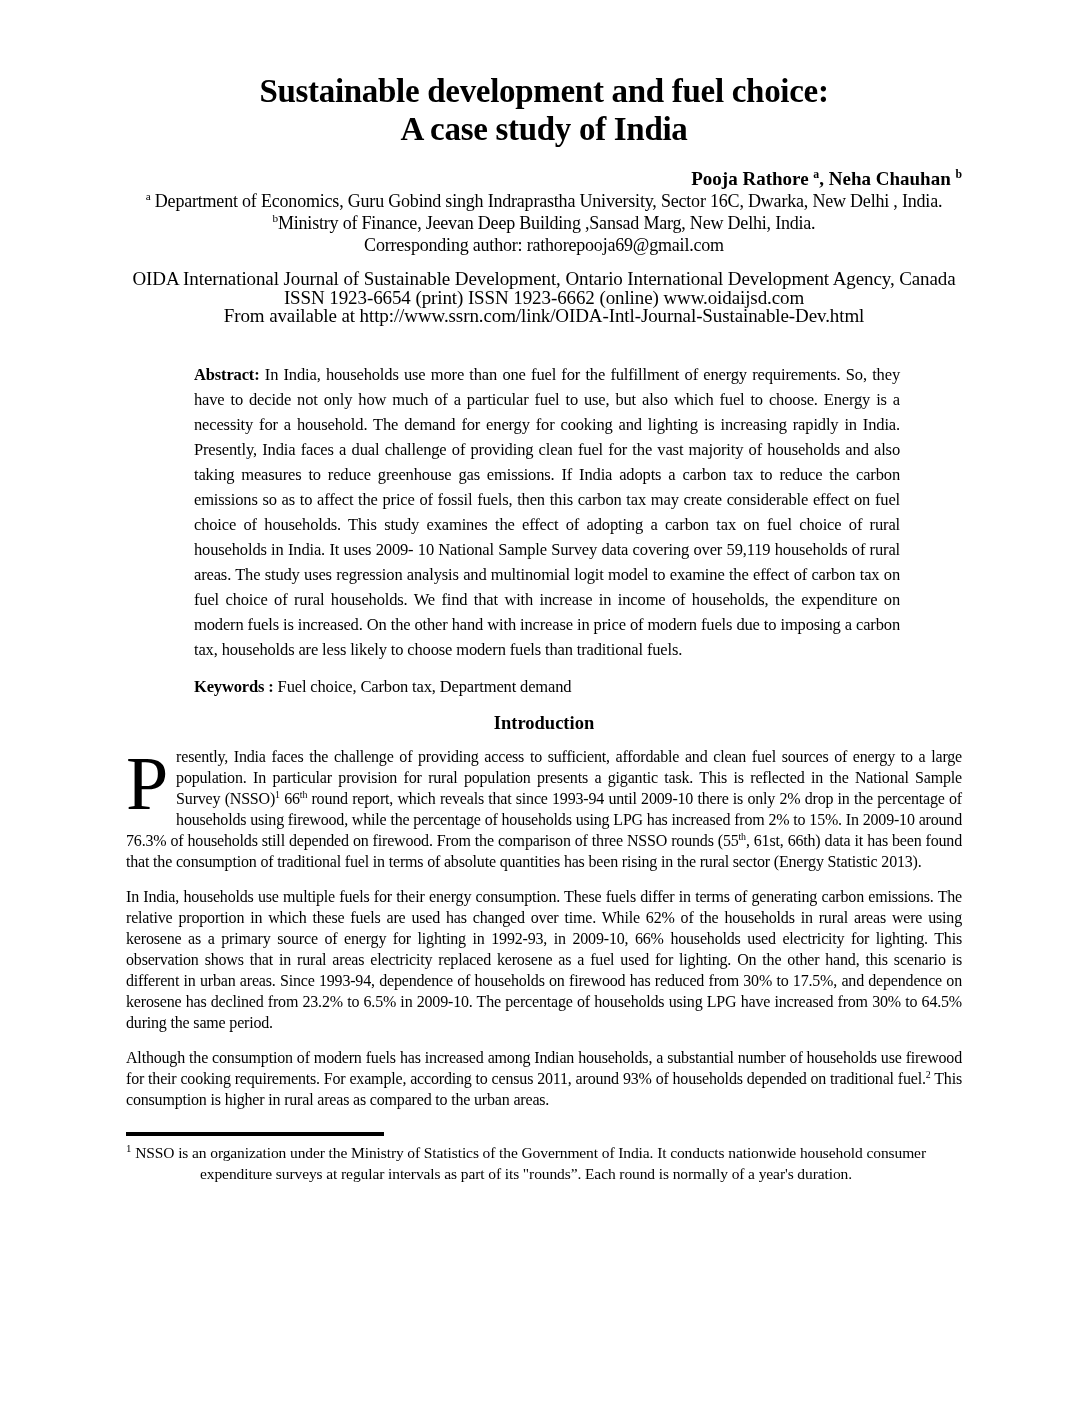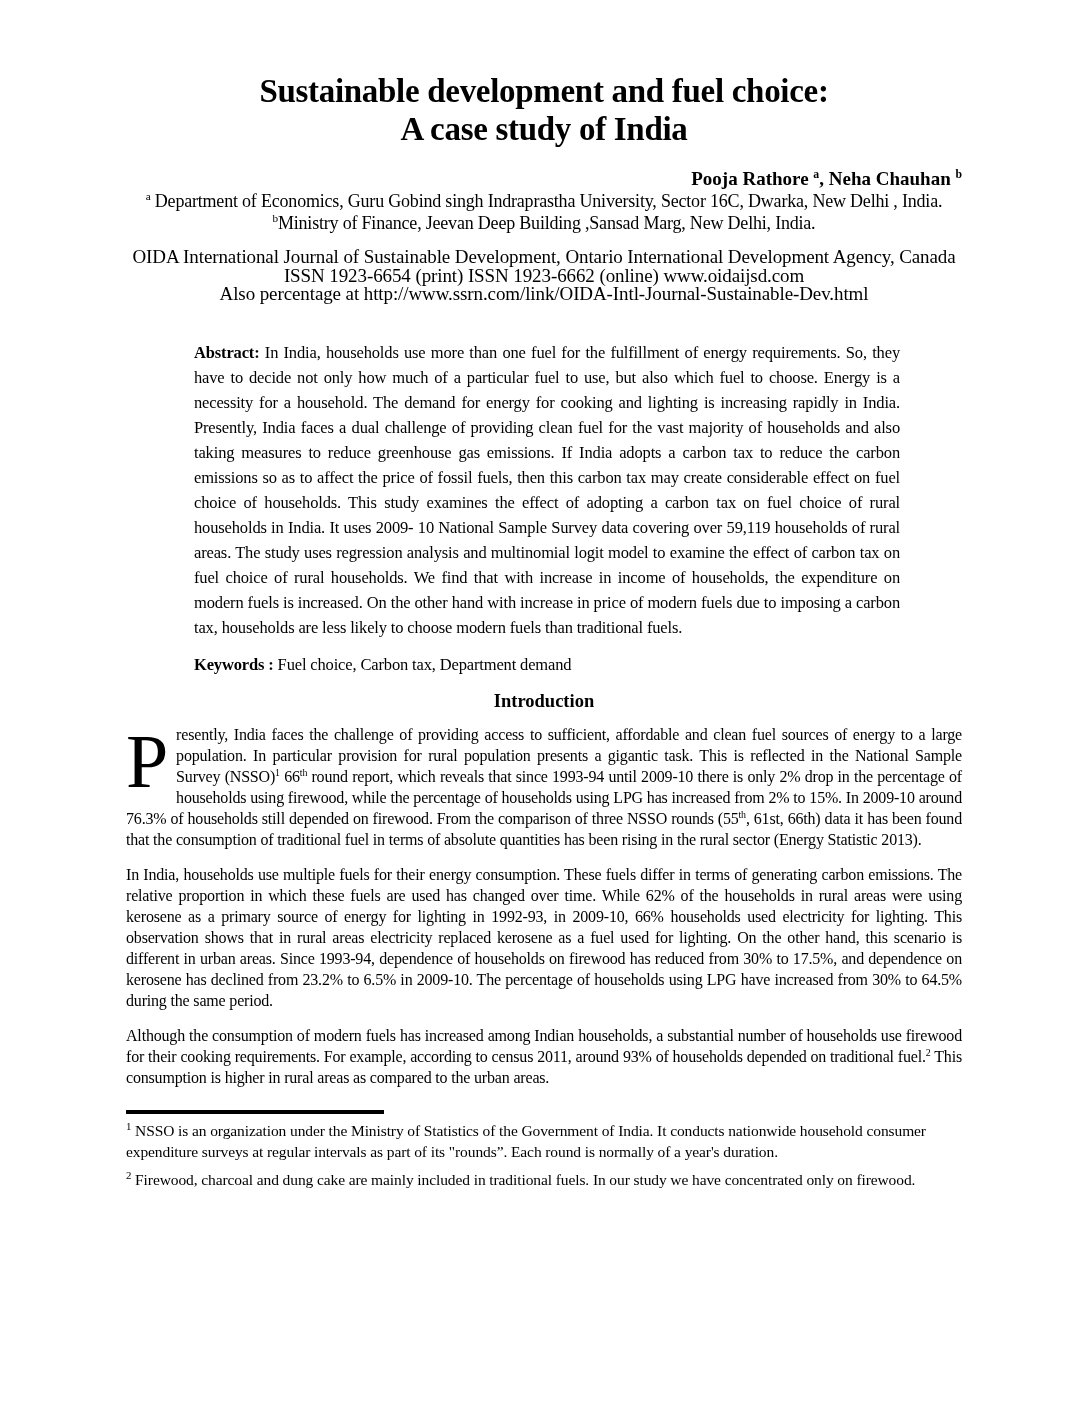--- a/index.html
+++ b/index.html
@@ -99,59 +99,60 @@
     height: 4px;
     background: #000000;
     margin-top: 22px;
   }
   .footnote {
     margin: 6px 0 0 0;
     font-size: 15.5px;
     line-height: 21.5px;
     letter-spacing: -0.1px;
     max-width: 800px;
+    text-align: center;
   }
   .footnote sup { font-size: 70%; }
 </style>
 </head>
 <body>
 
 <div class="page">
 
   <h1 class="paper-title">
     <span>Sustainable development and fuel choice:</span><br>
     <span>A case study of India</span>
   </h1>
 
   <p class="authors-line"><span>Pooja Rathore </span><sup>a</sup><span>, Neha Chauhan </span><sup>b</sup></p>
 
   <p class="affil-line"><sup>a</sup><span> Department of Economics,  Guru Gobind singh Indraprastha University, Sector 16C, Dwarka, New Delhi , India.</span></p>
 
   <p class="affil-line"><sup>b</sup><span>Ministry of Finance, Jeevan  Deep Building ,Sansad Marg, New Delhi, India.</span></p>
 
+  <p class="affil-line">Corresponding author: rathorepooja69@gmail.com</p>
 
   <div class="journal-block">
     <p>OIDA International Journal of Sustainable Development, Ontario International Development Agency, Canada</p>
     <p>ISSN 1923-6654 (print) ISSN 1923-6662 (online) www.oidaijsd.com</p>
-    <p>Also percentage at http://www.ssrn.com/link/OIDA-Intl-Journal-Sustainable-Dev.html</p>
+    <p>From available at http://www.ssrn.com/link/OIDA-Intl-Journal-Sustainable-Dev.html</p>
   </div>
 
   <div class="abstract-block">
     <p><b>Abstract:</b><span> In India, households use more than one fuel for the fulfillment of energy requirements. So, they have to decide not only how much of a particular fuel to use, but also which fuel to choose. Energy is a necessity for a household. The demand for energy for cooking and lighting is increasing rapidly in India. Presently, India faces a dual challenge of providing clean fuel for the vast majority of households and also taking measures to reduce greenhouse gas emissions. If India adopts a carbon tax to reduce the carbon emissions so as to affect the price of fossil fuels, then this carbon tax may create considerable effect on fuel choice of households. This study examines the effect of adopting a carbon tax on fuel choice of rural households in India. It uses 2009- 10 National Sample Survey data covering over 59,119 households of rural areas. The study uses regression analysis and multinomial logit model to examine the effect of carbon tax on fuel choice of rural households. We find that with increase in income of households, the expenditure on modern fuels is increased. On the other hand with increase in price of modern fuels due to imposing a carbon tax, households are less likely to choose modern fuels than traditional fuels.</span></p>
   </div>
 
   <p class="keywords-line"><b>Keywords :</b><span> Fuel choice, Carbon tax, Department demand</span></p>
 
   <h2 class="section-heading">Introduction</h2>
 
   <p class="body-para first"><span class="dropcap">P</span><span>resently, India faces the challenge of providing access to sufficient, affordable and clean fuel sources of energy to a large population. In particular provision for rural population presents a gigantic task. This is reflected in the National Sample Survey (NSSO)</span><sup>1</sup><span> 66</span><sup>th</sup><span> round report, which reveals that since 1993-94 until 2009-10 there is only 2% drop in the percentage of households using firewood, while the percentage of households using LPG has increased from 2% to 15%. In 2009-10 around 76.3% of households still depended on firewood. From the comparison of three NSSO rounds (55</span><sup>th</sup><span>, 61st, 66th) data it has been found that the consumption of traditional fuel in terms of absolute quantities has been rising in the rural sector (Energy Statistic 2013).</span></p>
 
   <p class="body-para">In India, households use multiple fuels for their energy consumption. These fuels differ in terms of generating carbon emissions. The relative proportion in which these fuels are used has changed over time. While 62% of the households in rural areas were using kerosene as a primary source of energy for lighting in 1992-93, in 2009-10, 66% households used electricity for lighting. This observation shows that in rural areas electricity replaced kerosene as a fuel used for lighting. On the other hand, this scenario is different in urban areas. Since 1993-94, dependence of households on firewood has reduced from 30% to 17.5%, and dependence on kerosene has declined from 23.2% to 6.5% in 2009-10. The percentage of households using LPG have increased from 30% to 64.5% during the same period.</p>
 
   <p class="body-para"><span>Although the consumption of modern fuels has increased among Indian households, a substantial number of households use firewood for their cooking requirements. For example, according to census 2011, around 93% of households depended on traditional fuel.</span><sup>2</sup><span> This consumption is higher in rural areas as compared to the urban areas.</span></p>
 
   <div class="footnote-rule"></div>
 
   <p class="footnote"><sup>1</sup><span> NSSO is an organization under the Ministry of Statistics of the Government of India. It conducts nationwide household consumer expenditure surveys at regular intervals as part of its "rounds”. Each round is normally of a year's duration.</span></p>
 
-  <p class="footnote"><sup>2</sup><span> Firewood, charcoal and dung cake are mainly included in traditional fuels. In our study we have concentrated only on firewood.</span></p>
 
 </div>
 
 </body></html>

